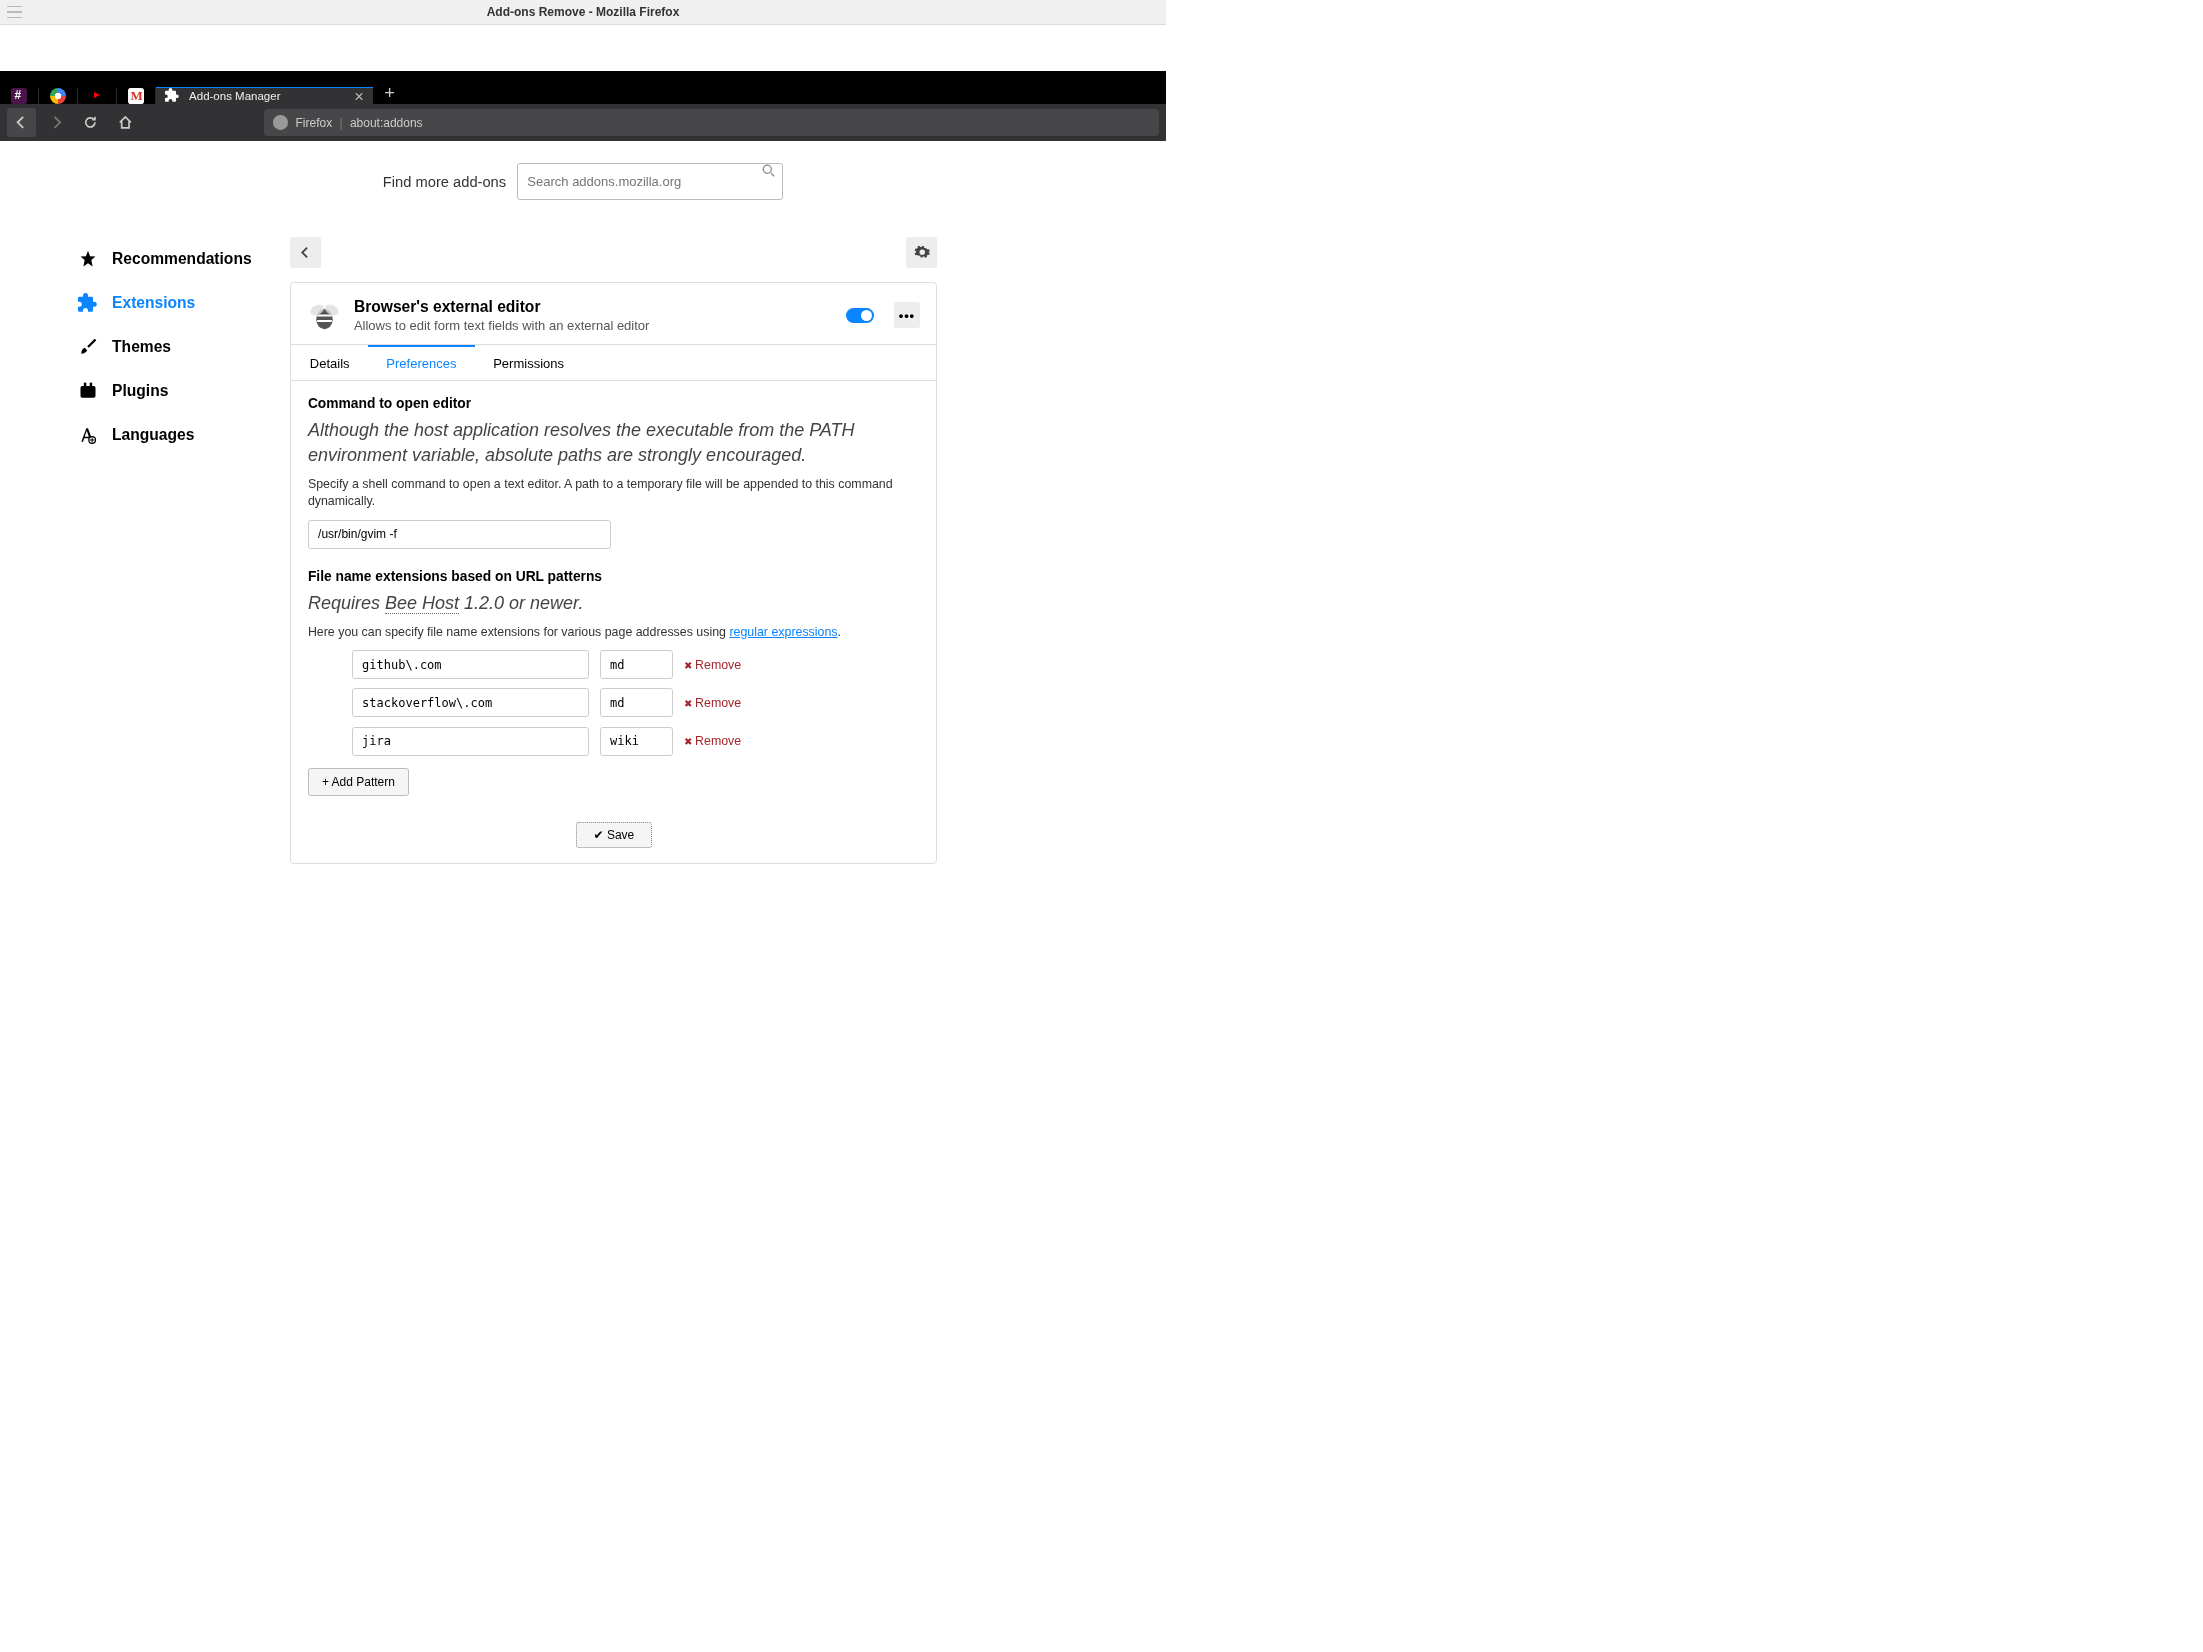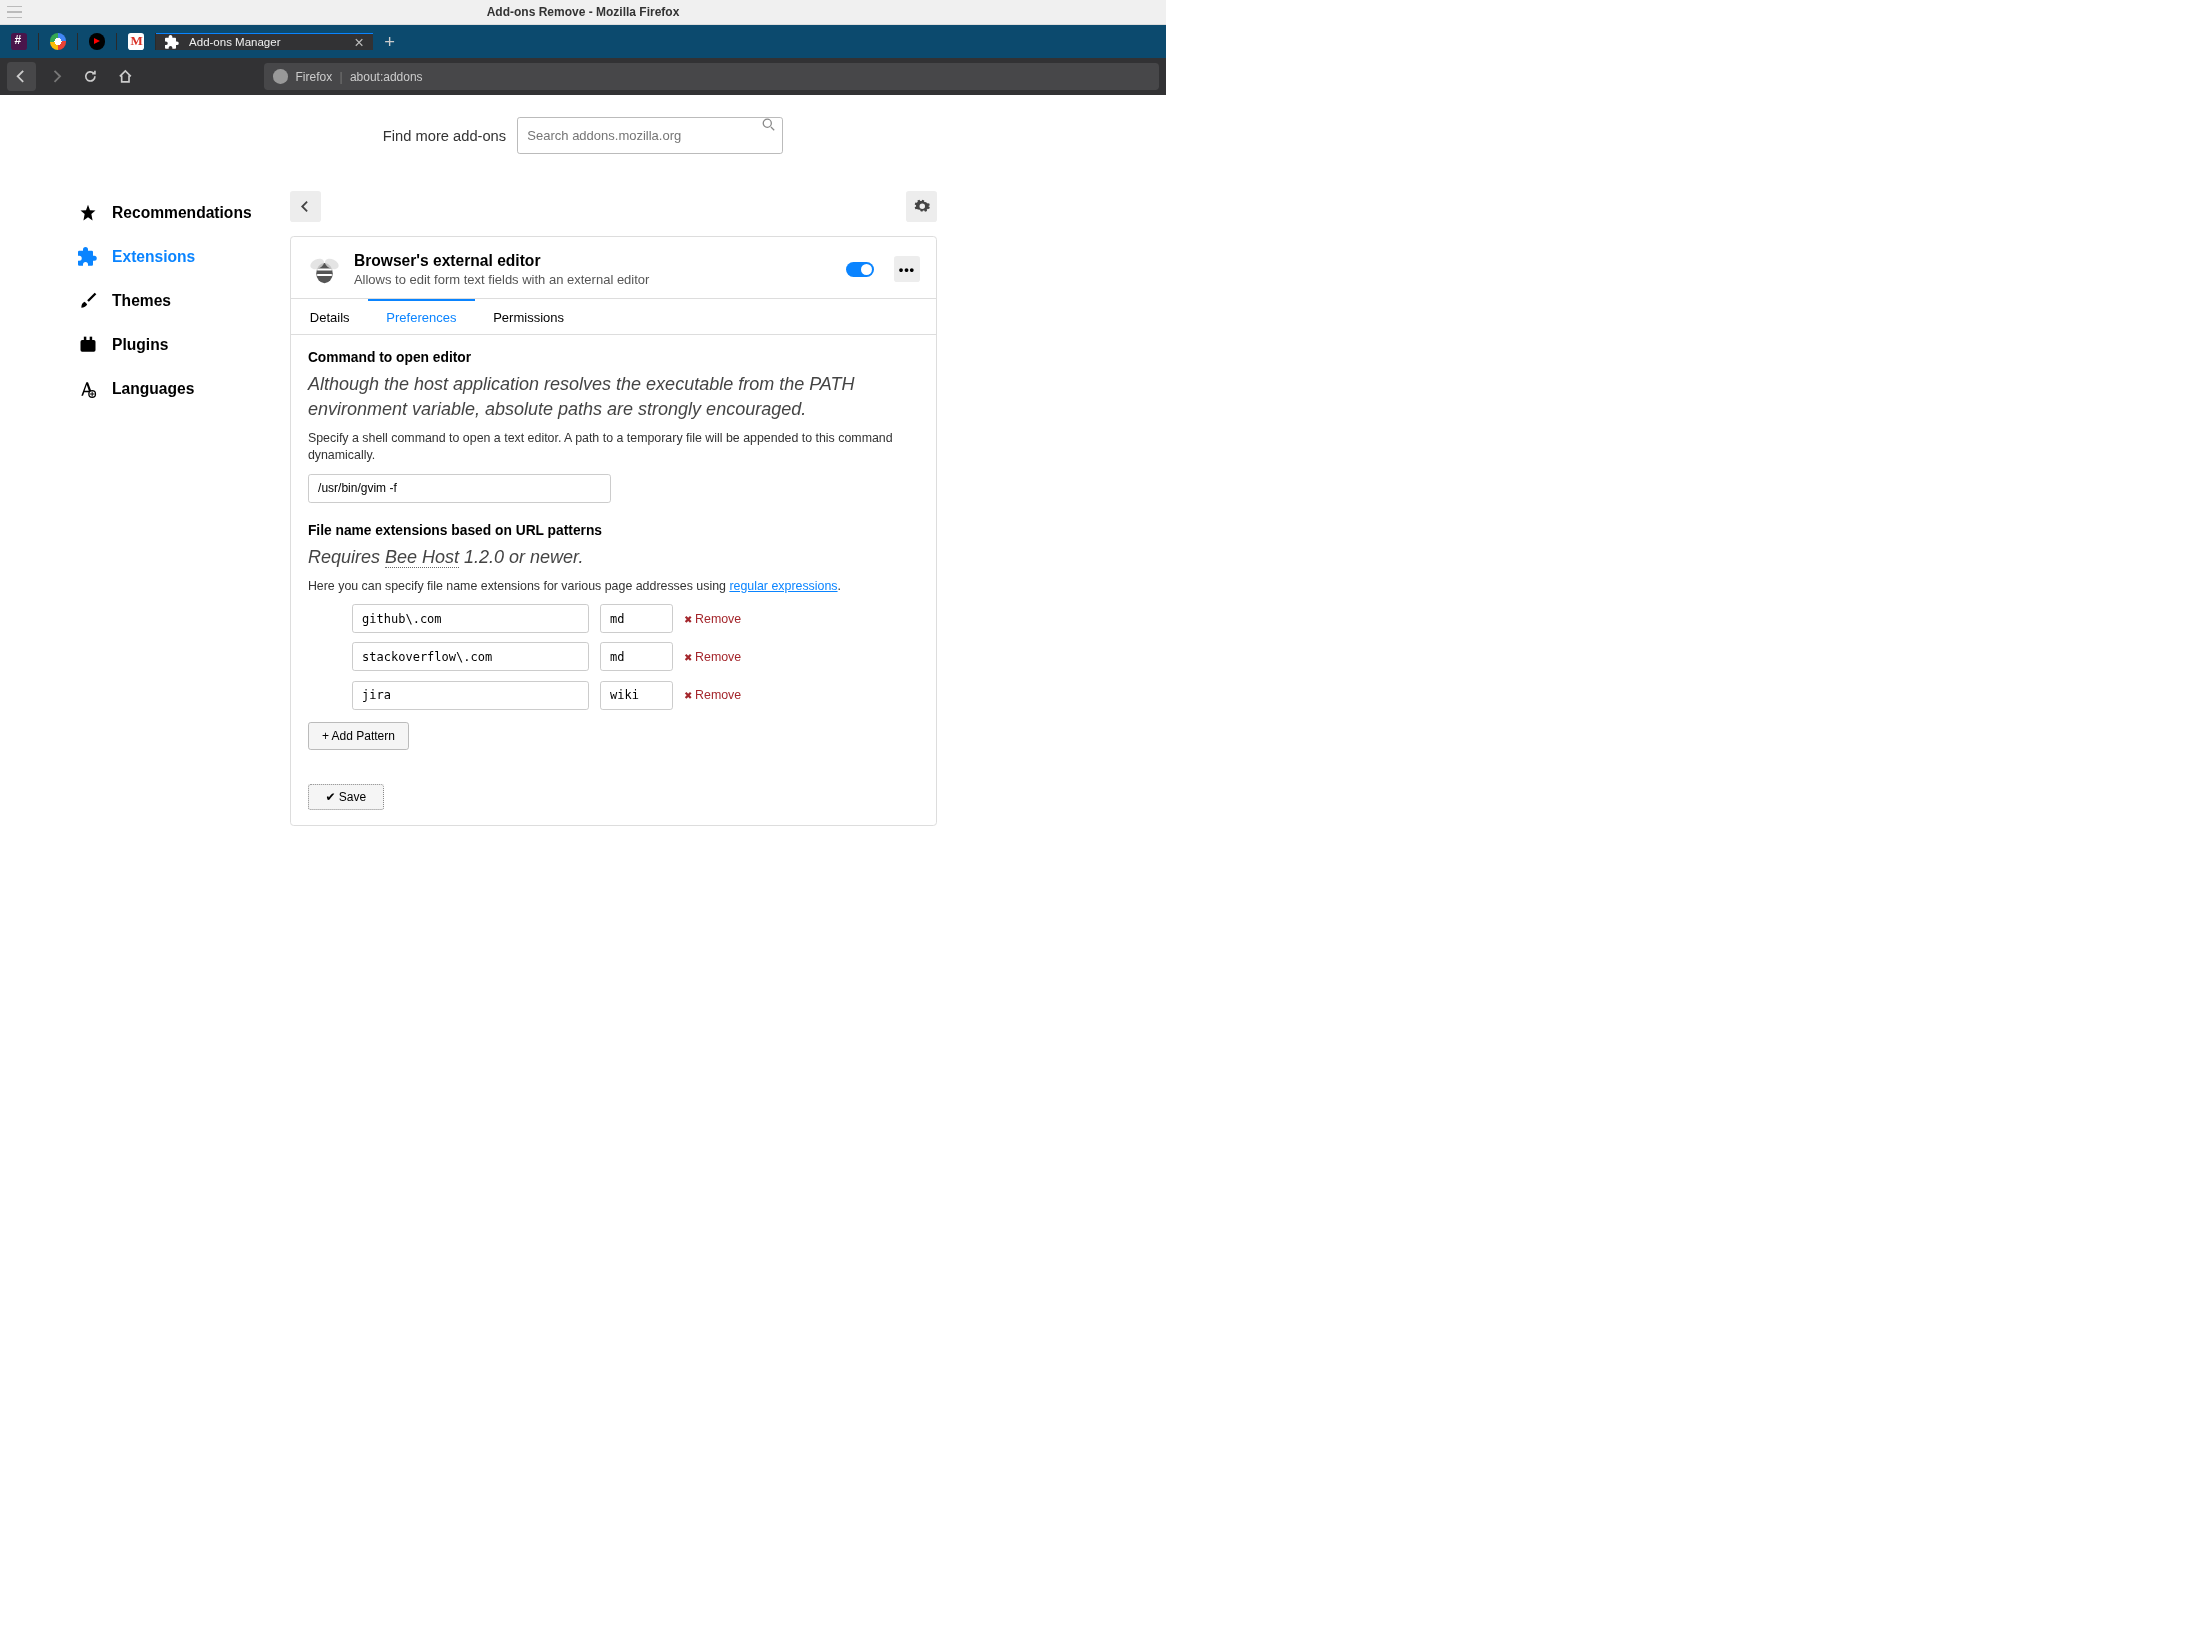--- a/index.html
+++ b/index.html
@@ -4,21 +4,21 @@
 <style>
 * { box-sizing: border-box; margin: 0; padding: 0; }
 body { font-family: -apple-system, BlinkMacSystemFont, "Segoe UI", sans-serif; font-size: 13px; background: #fff; width: 1166px; }
 
 
 .titlebar { height: 25px; background: #f0f0f0; display: flex; align-items: center; justify-content: center; font-size: 12px; font-weight: 600; color: #333; border-bottom: 0.9px solid #ddd; position: relative; }
 .titlebar .hamburger { position: absolute; left: 7.3px; top: 5.5px; width: 14.7px; height: 13px; display: flex; flex-direction: column; justify-content: space-between; }
 .titlebar .hamburger span { height: 1.8px; background: #bbb; }
 
 
-.tabstrip { height: 33px; background: #0c4a6e; display: flex; align-items: center; }
+.tabstrip { height: 33px; background: #000000; display: flex; align-items: flex-end; margin-top: 46px; }
 .pinned-tabs { display: flex; }
 .pinned-tab { width: 39px; display: flex; align-items: center; justify-content: center; border-right: 0.9px solid #2a2a2a; }
 .pinned-tab .favicon { width: 16.5px; height: 16.5px; border-radius: 2.8px; position: relative; }
 .pinned-tab.slack .favicon { background: #4a154b; }
 .pinned-tab.slack .favicon::before { content: "#"; color: #fff; font-size: 12px; font-weight: bold; position: absolute; top: 0; left: 3.7px; }
 .pinned-tab.google .favicon { background: radial-gradient(circle, #fff 30%, transparent 31%), conic-gradient(#4285f4 0 25%, #ea4335 25% 50%, #fbbc05 50% 75%, #34a853 75% 100%); border-radius: 50%; }
 .pinned-tab.youtube .favicon { background: #000; border-radius: 50%; }
 .pinned-tab.youtube .favicon::before { content: ""; position: absolute; top: 4.6px; left: 5.5px; border-left: 6.4px solid #f00; border-top: 3.7px solid transparent; border-bottom: 3.7px solid transparent; }
 .pinned-tab.gmail .favicon { background: #fff; }
 .pinned-tab.gmail .favicon::before { content: "M"; color: #d93025; font-weight: bold; font-family: serif; font-size: 13px; position: absolute; top: 0; left: 2.8px; }
@@ -79,21 +79,21 @@
 .link { color: #0a84ff; text-decoration: underline; cursor: pointer; }
 .dotted-link { border-bottom: 0.9px dotted #666; cursor: pointer; }
 
 .pattern-row { display: flex; align-items: center; gap: 11px; margin-bottom: 9.2px; }
 .pattern-input { width: 237px; height: 29px; border: 0.9px solid #ccc; border-radius: 2.8px; padding: 0 9.2px; font-family: monospace; font-size: 12px; margin-left: 44px; }
 .ext-input { width: 73px; height: 29px; border: 0.9px solid #ccc; border-radius: 2.8px; padding: 0 9.2px; font-family: monospace; font-size: 12px; }
 .remove-link { color: #a4262c; font-size: 12.4px; cursor: pointer; }
 .remove-link::before { content: "✖ "; font-size: 10px; }
 
 .add-btn { height: 27.5px; padding: 0 13px; border: 0.9px solid #bbb; background: #f5f5f5; border-radius: 2.8px; font-size: 12px; cursor: pointer; margin-top: 3.7px; }
-.save-row { display: flex; justify-content: flex-start; margin-top: 34px; }
+.save-row { display: flex; justify-content: center; margin-top: 26px; }
 .save-btn { height: 26px; padding: 0 16.5px; border: 0.9px dotted #888; background: #f5f5f5; border-radius: 2.8px; font-size: 12px; cursor: pointer; }
 </style>
 </head>
 <body>
 
 <div class="titlebar">
   <div class="hamburger">
       <span></span>
       <span></span>
       <span></span>

